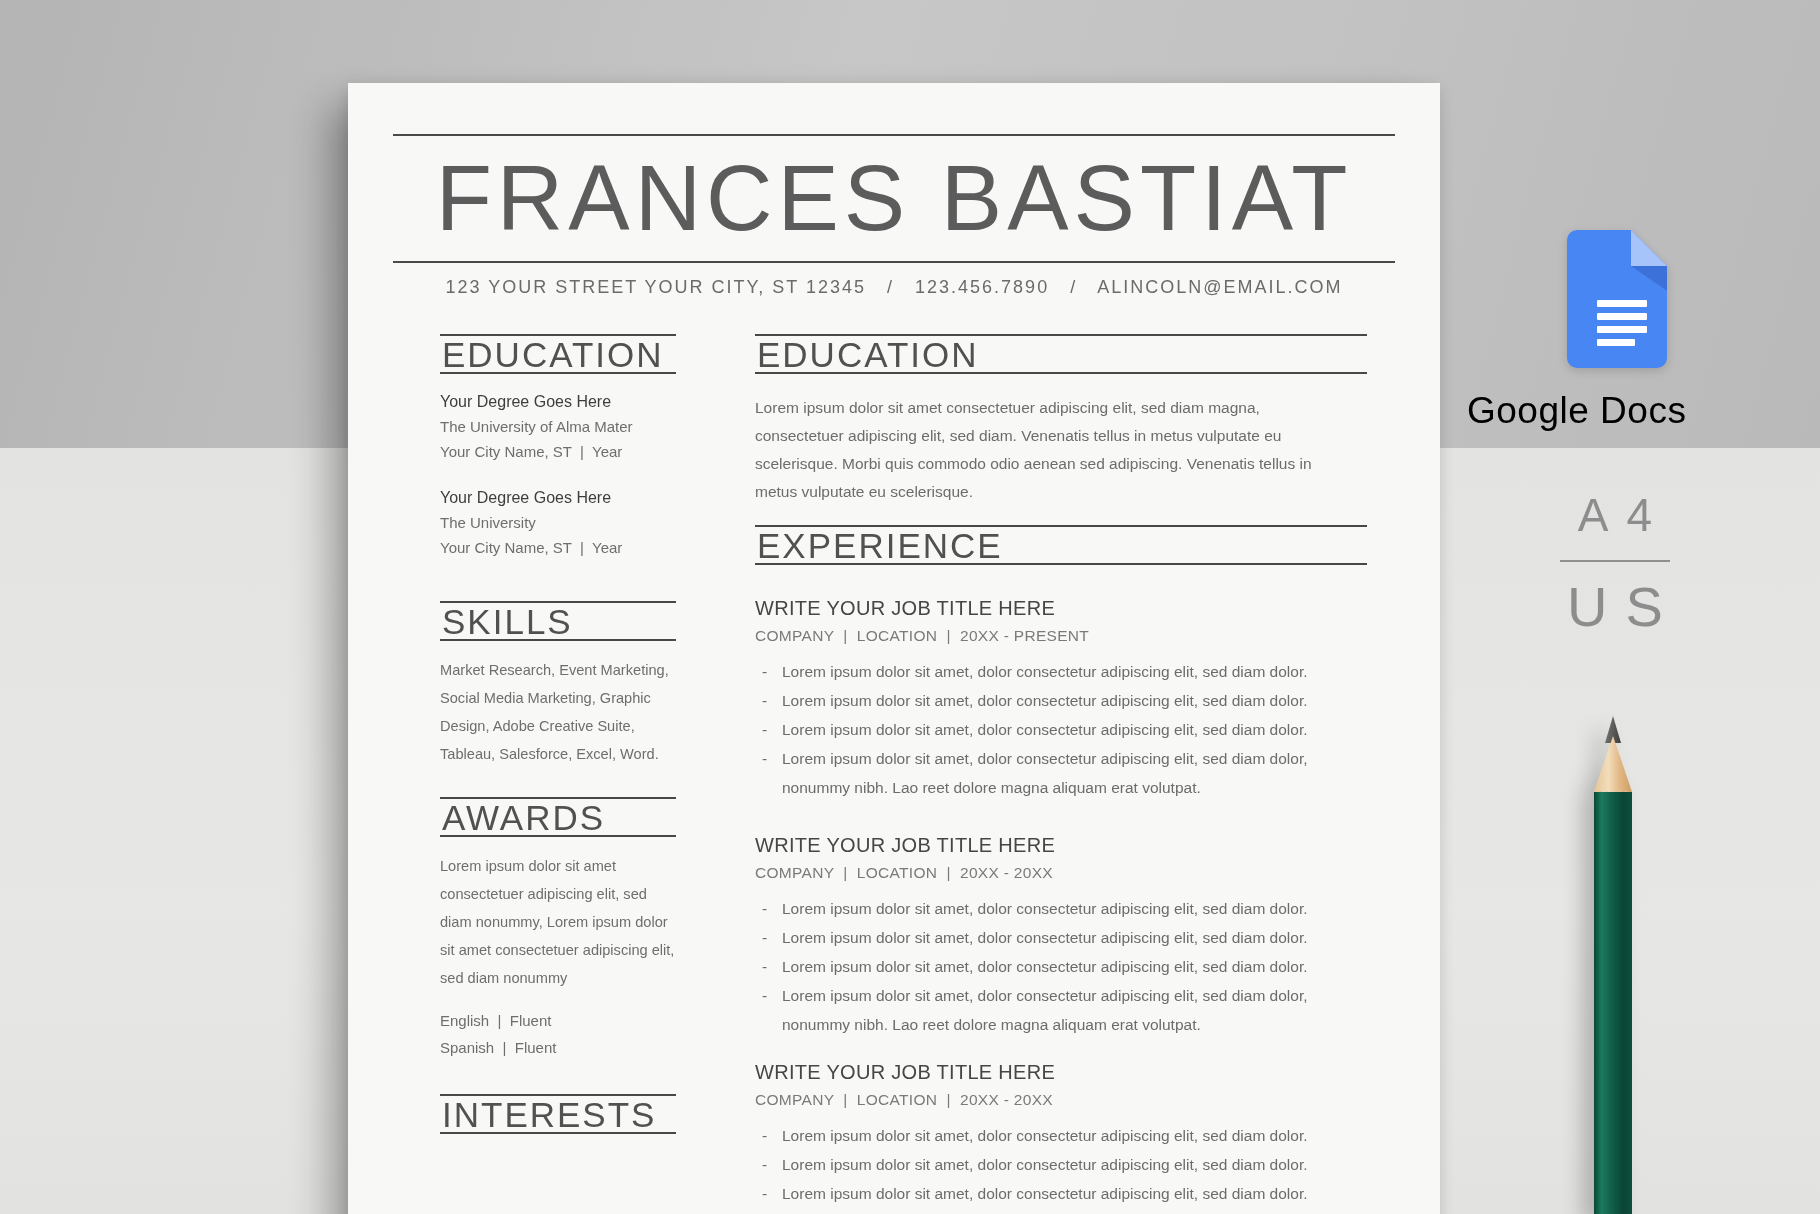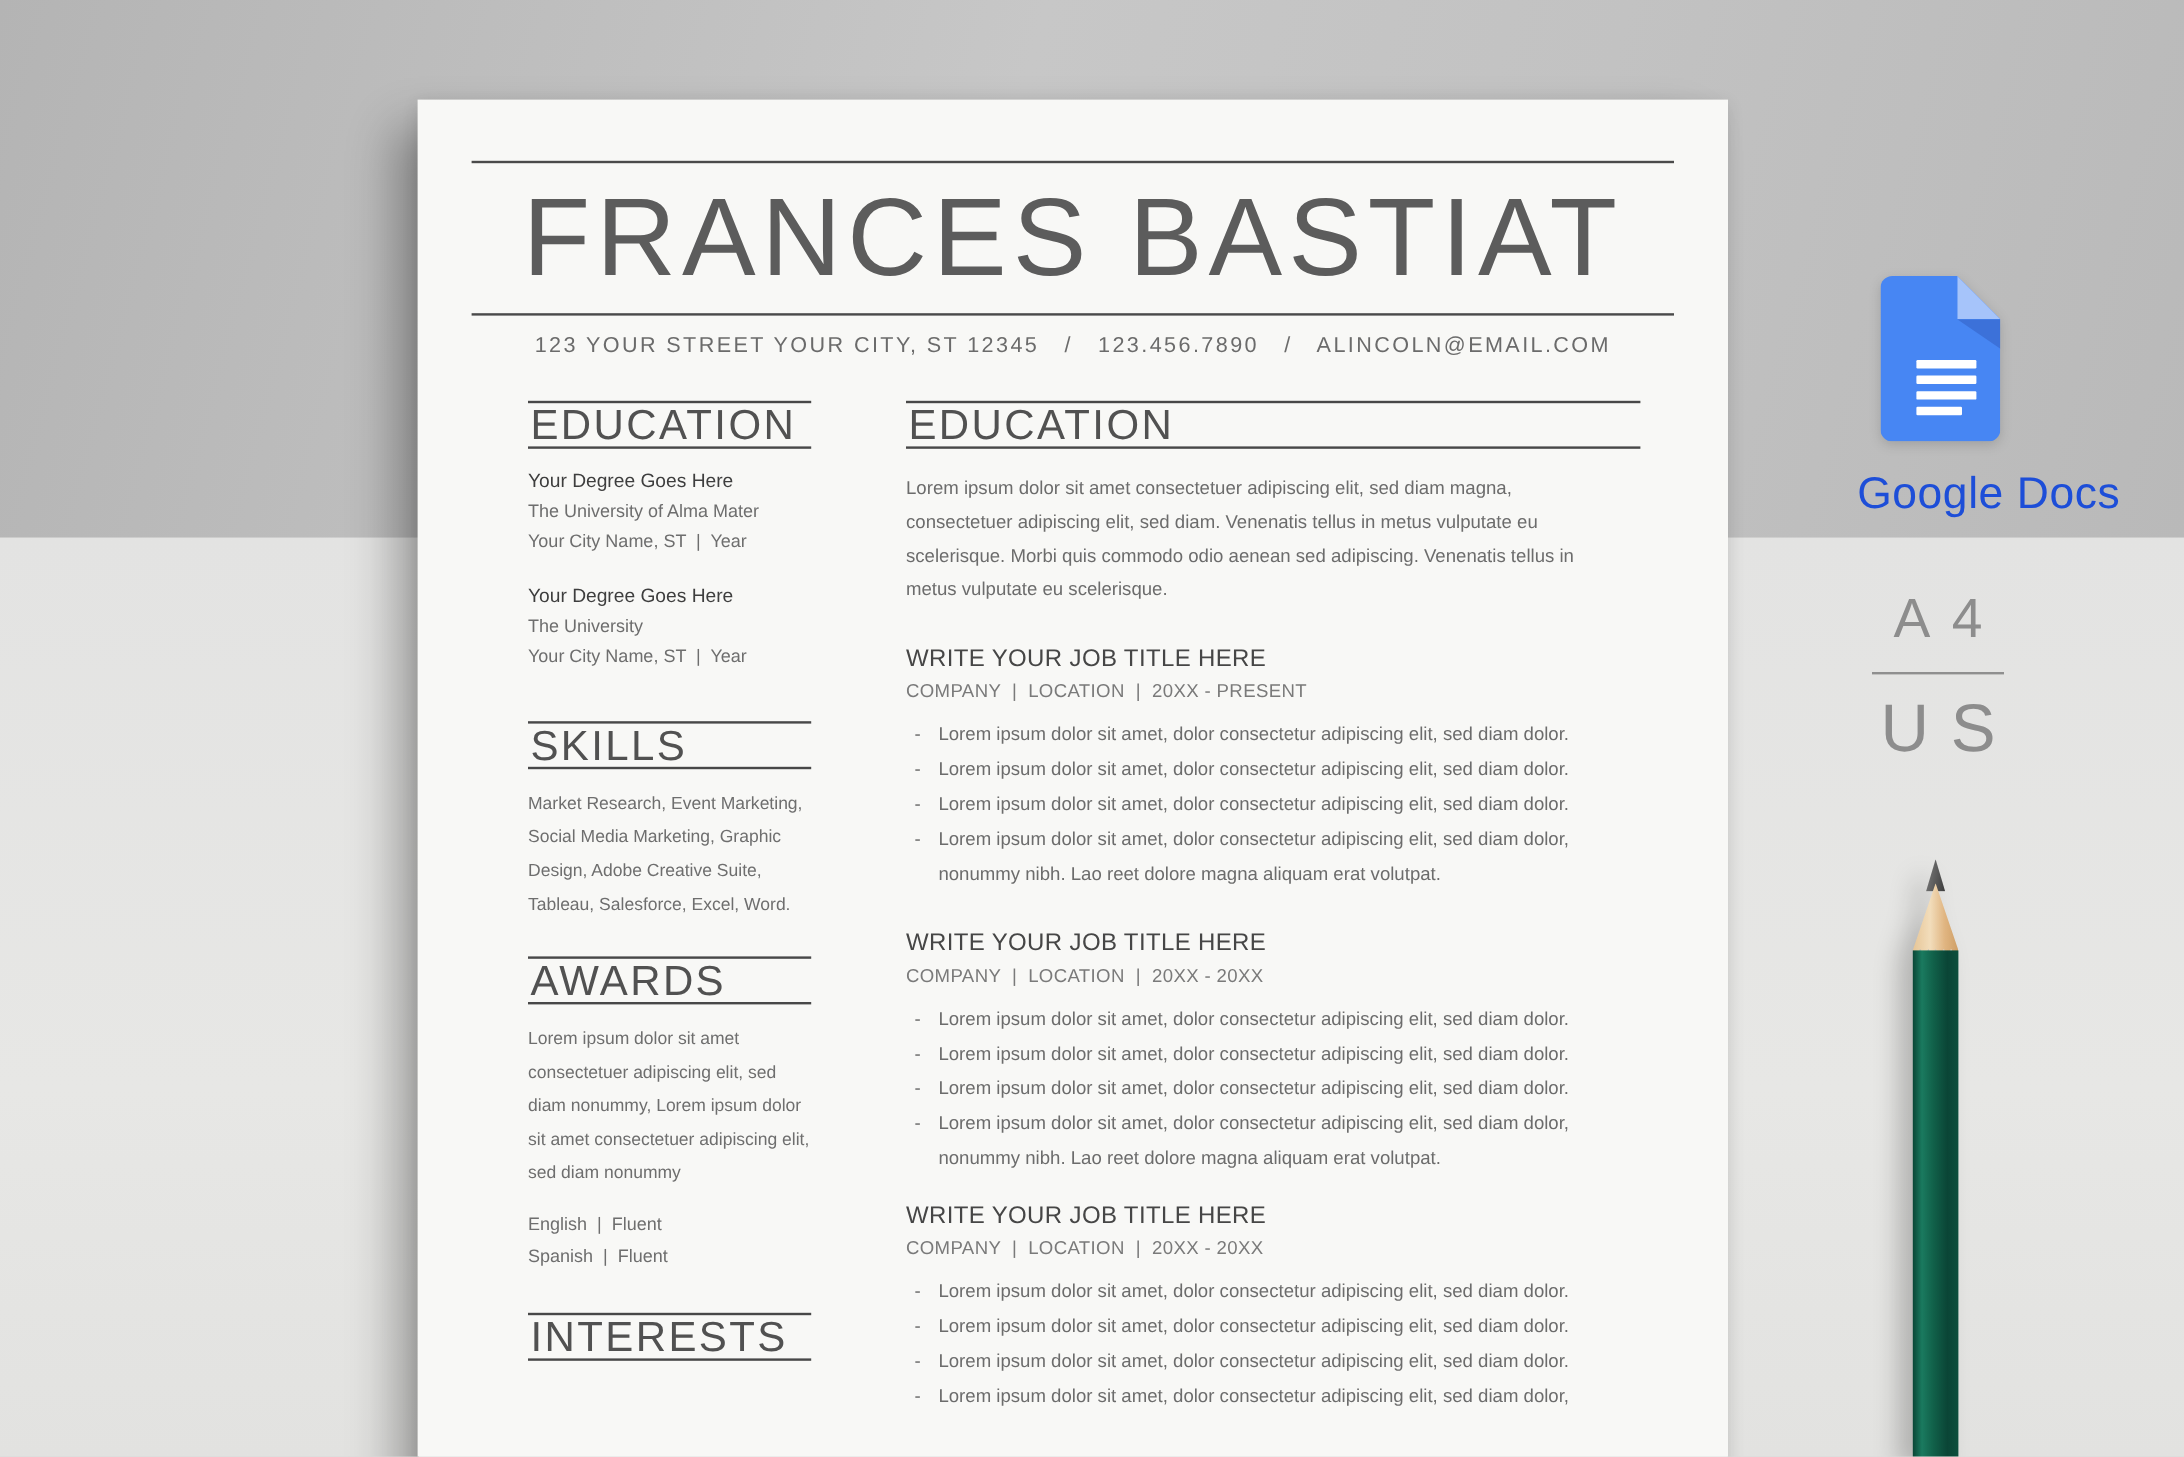--- a/index.html
+++ b/index.html
@@ -62,22 +62,22 @@
   .docs-icon { position:absolute; left:1567px; top:230px; width:100px; height:138px;
                filter:drop-shadow(0 3px 5px rgba(0,0,0,0.15)); }
   .docs-body { position:absolute; left:0; top:0; width:100px; height:138px; background:#4786f3;
                border-radius:10px; clip-path:polygon(0 0,64px 0,100px 36px,100px 138px,0 138px); }
   .docs-fold { position:absolute; left:64px; top:0; width:36px; height:36px; background:#a6c4fa;
                clip-path:polygon(0 0,100% 100%,0 100%); }
   .docs-fold-shadow { position:absolute; left:64px; top:36px; width:36px; height:28px; background:#3c71d9;
                clip-path:polygon(0 0,100% 0,100% 88%); }
   .docs-line { position:absolute; left:30px; width:50px; height:7px; background:#ffffff; border-radius:1px; }
   .dl1 { top:70px; } .dl2 { top:83px; } .dl3 { top:96px; } .dl4 { top:109px; width:38px; }
-  .brand-label { position:absolute; left:1467px; top:390px; width:300px; text-align:right;
-               font-size:37px; color:#1d4ed8; letter-spacing:0.5px; }
+  .brand-label { position:absolute; left:1467px; top:390px; width:300px; text-align:left;
+               font-size:37px; color:#000000; letter-spacing:0.5px; }
 
   
   .size-a4 { position:absolute; left:1465px; top:490px; width:300px; text-align:center;
              font-size:46px; color:#8d8d8d; letter-spacing:18px; padding-left:18px; line-height:50px; }
   .size-divider { position:absolute; left:1560px; top:560px; width:110px; height:2px; background:#8f8f8f; }
   .size-us { position:absolute; left:1465px; top:582px; width:300px; text-align:center;
              font-size:56px; color:#8d8d8d; letter-spacing:18px; padding-left:18px; line-height:50px; }
 
   
   .pencil { position:absolute; left:1594px; top:716px; width:38px; height:498px;
@@ -131,20 +131,21 @@
         <div class="lang-item pre">Spanish  |  Fluent</div>
       </div>
 
       <div class="sec-h h-interests">INTERESTS</div>
     </div>
 
     <div class="col-right">
       <div class="sec-h">EDUCATION</div>
       <div class="right-para">Lorem ipsum dolor sit amet consectetuer adipiscing elit, sed diam magna, consectetuer adipiscing elit, sed diam. Venenatis tellus in metus vulputate eu scelerisque. Morbi quis commodo odio aenean sed adipiscing. Venenatis tellus in metus vulputate eu scelerisque.</div>
 
+      <div class="sec-h h-exp">EXPERIENCE</div>
 
       <div class="job">
         <div class="job-title">WRITE YOUR JOB TITLE HERE</div>
         <div class="job-meta pre">COMPANY  |  LOCATION  |  20XX - PRESENT</div>
         <div class="bullets">
           <div class="bullet">Lorem ipsum dolor sit amet, dolor consectetur adipiscing elit, sed diam dolor.</div>
           <div class="bullet">Lorem ipsum dolor sit amet, dolor consectetur adipiscing elit, sed diam dolor.</div>
           <div class="bullet">Lorem ipsum dolor sit amet, dolor consectetur adipiscing elit, sed diam dolor.</div>
           <div class="bullet">Lorem ipsum dolor sit amet, dolor consectetur adipiscing elit, sed diam dolor, nonummy nibh. Lao reet dolore magna aliquam erat volutpat.</div>
         </div>

